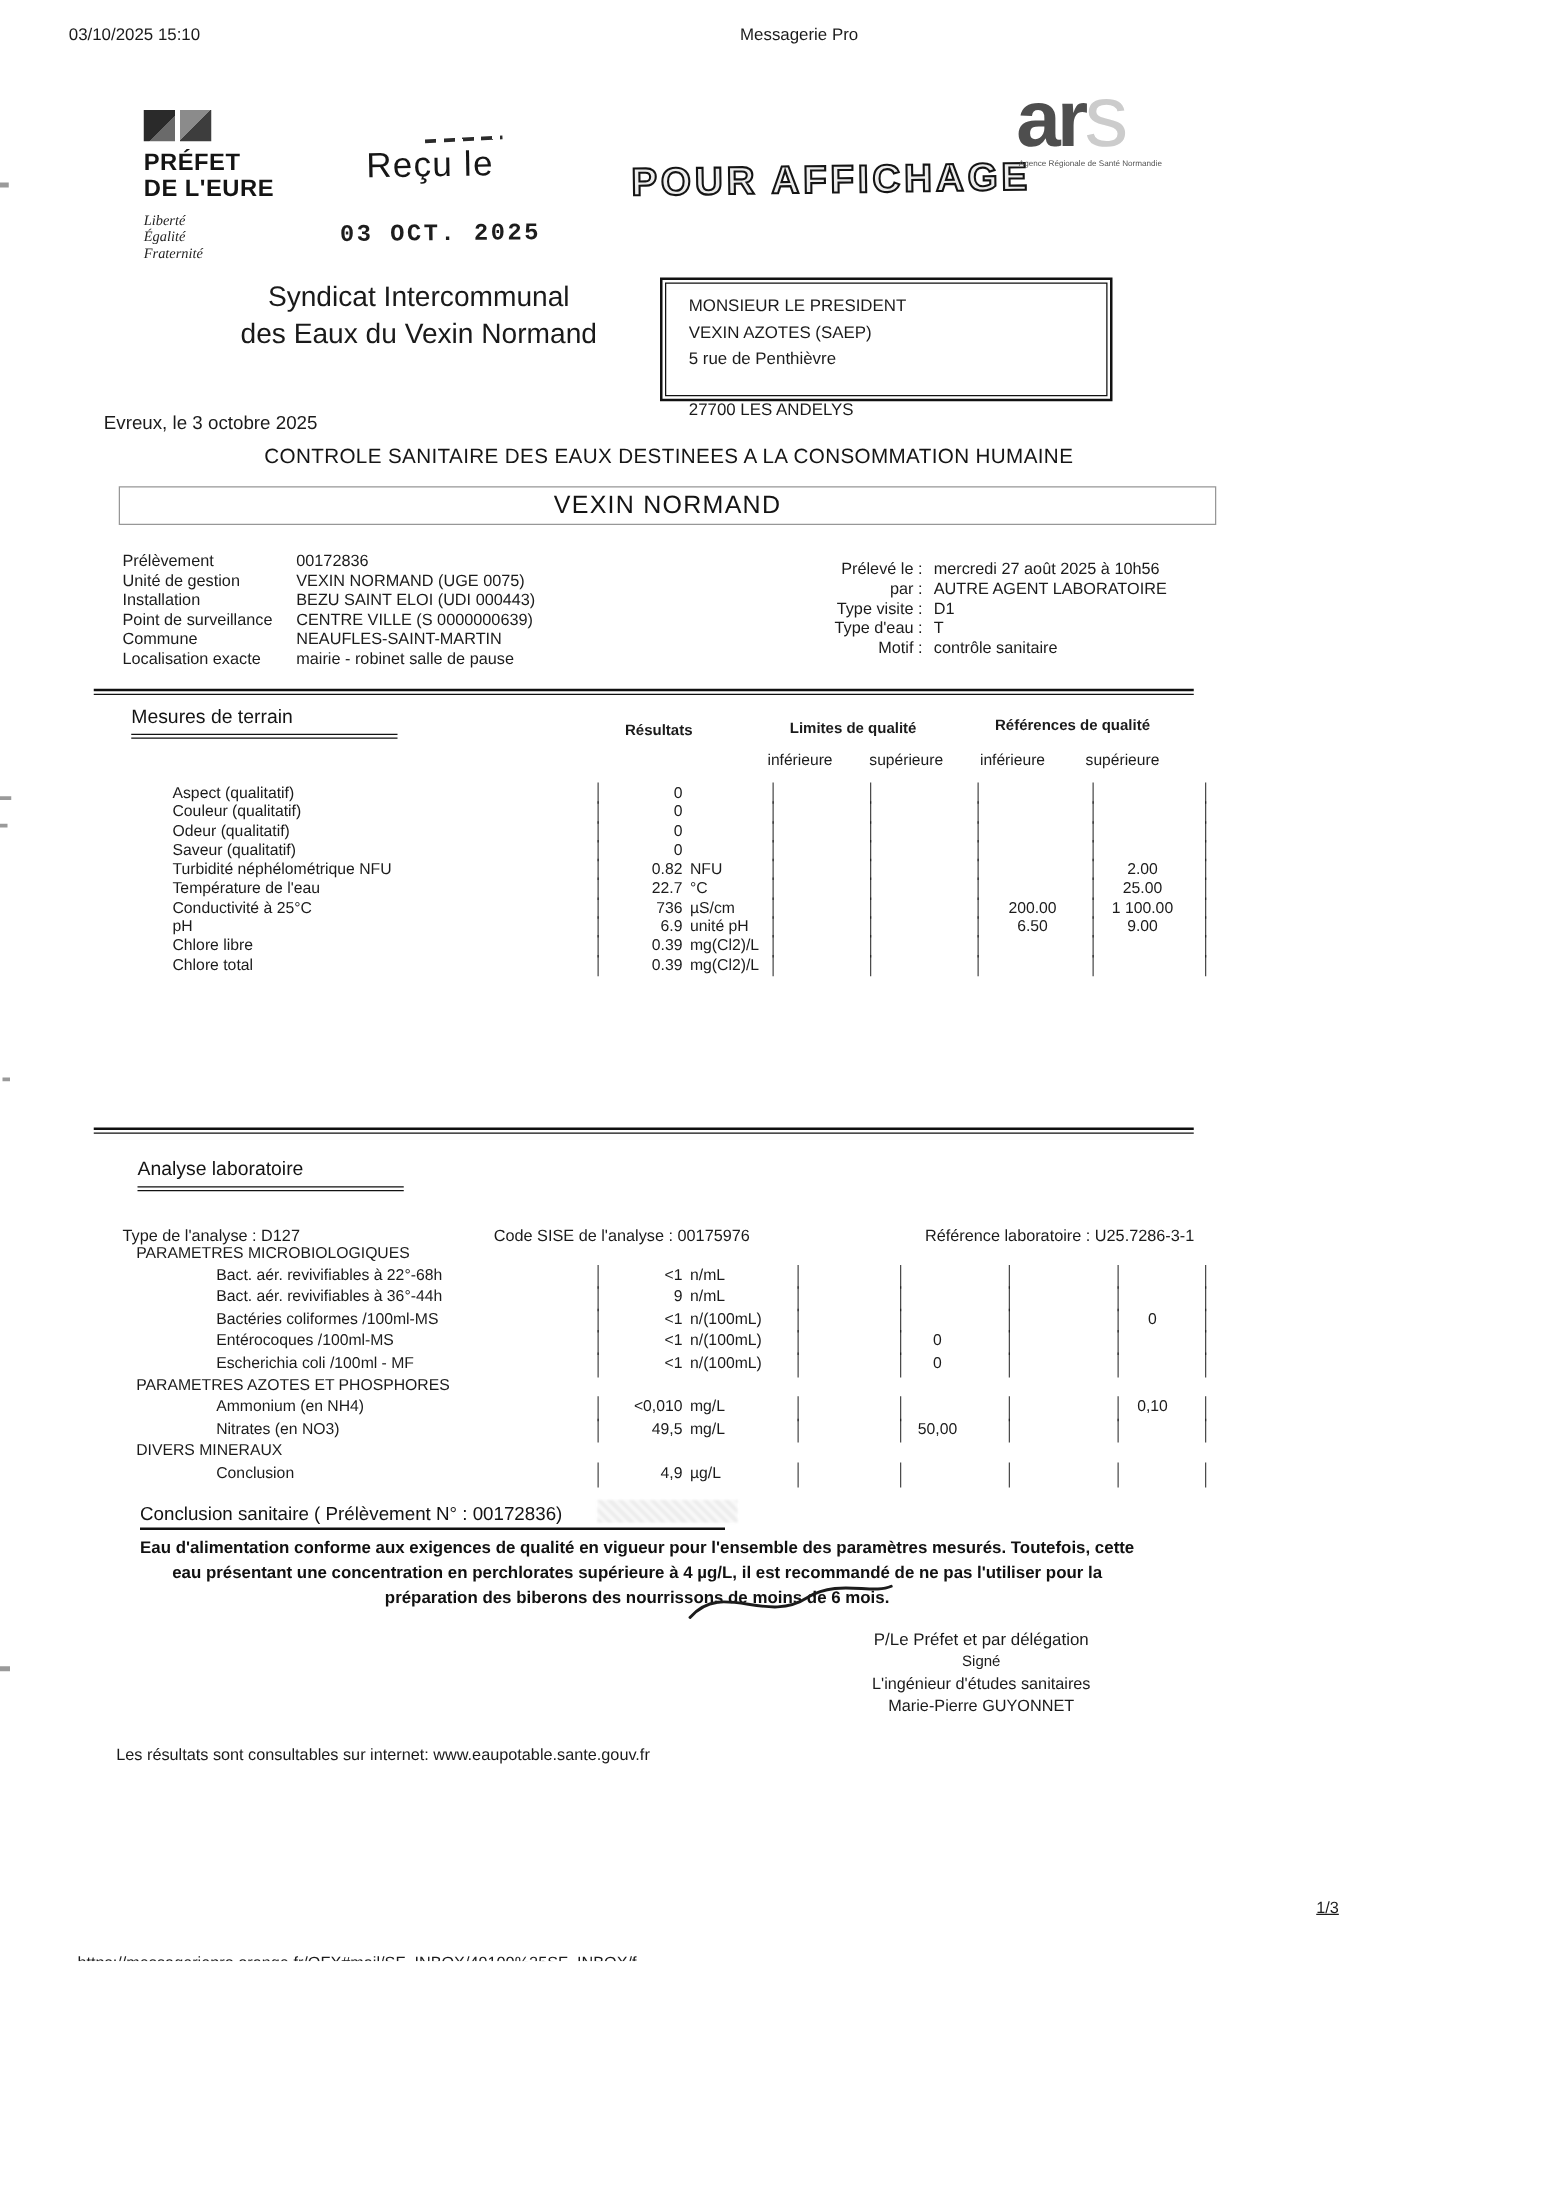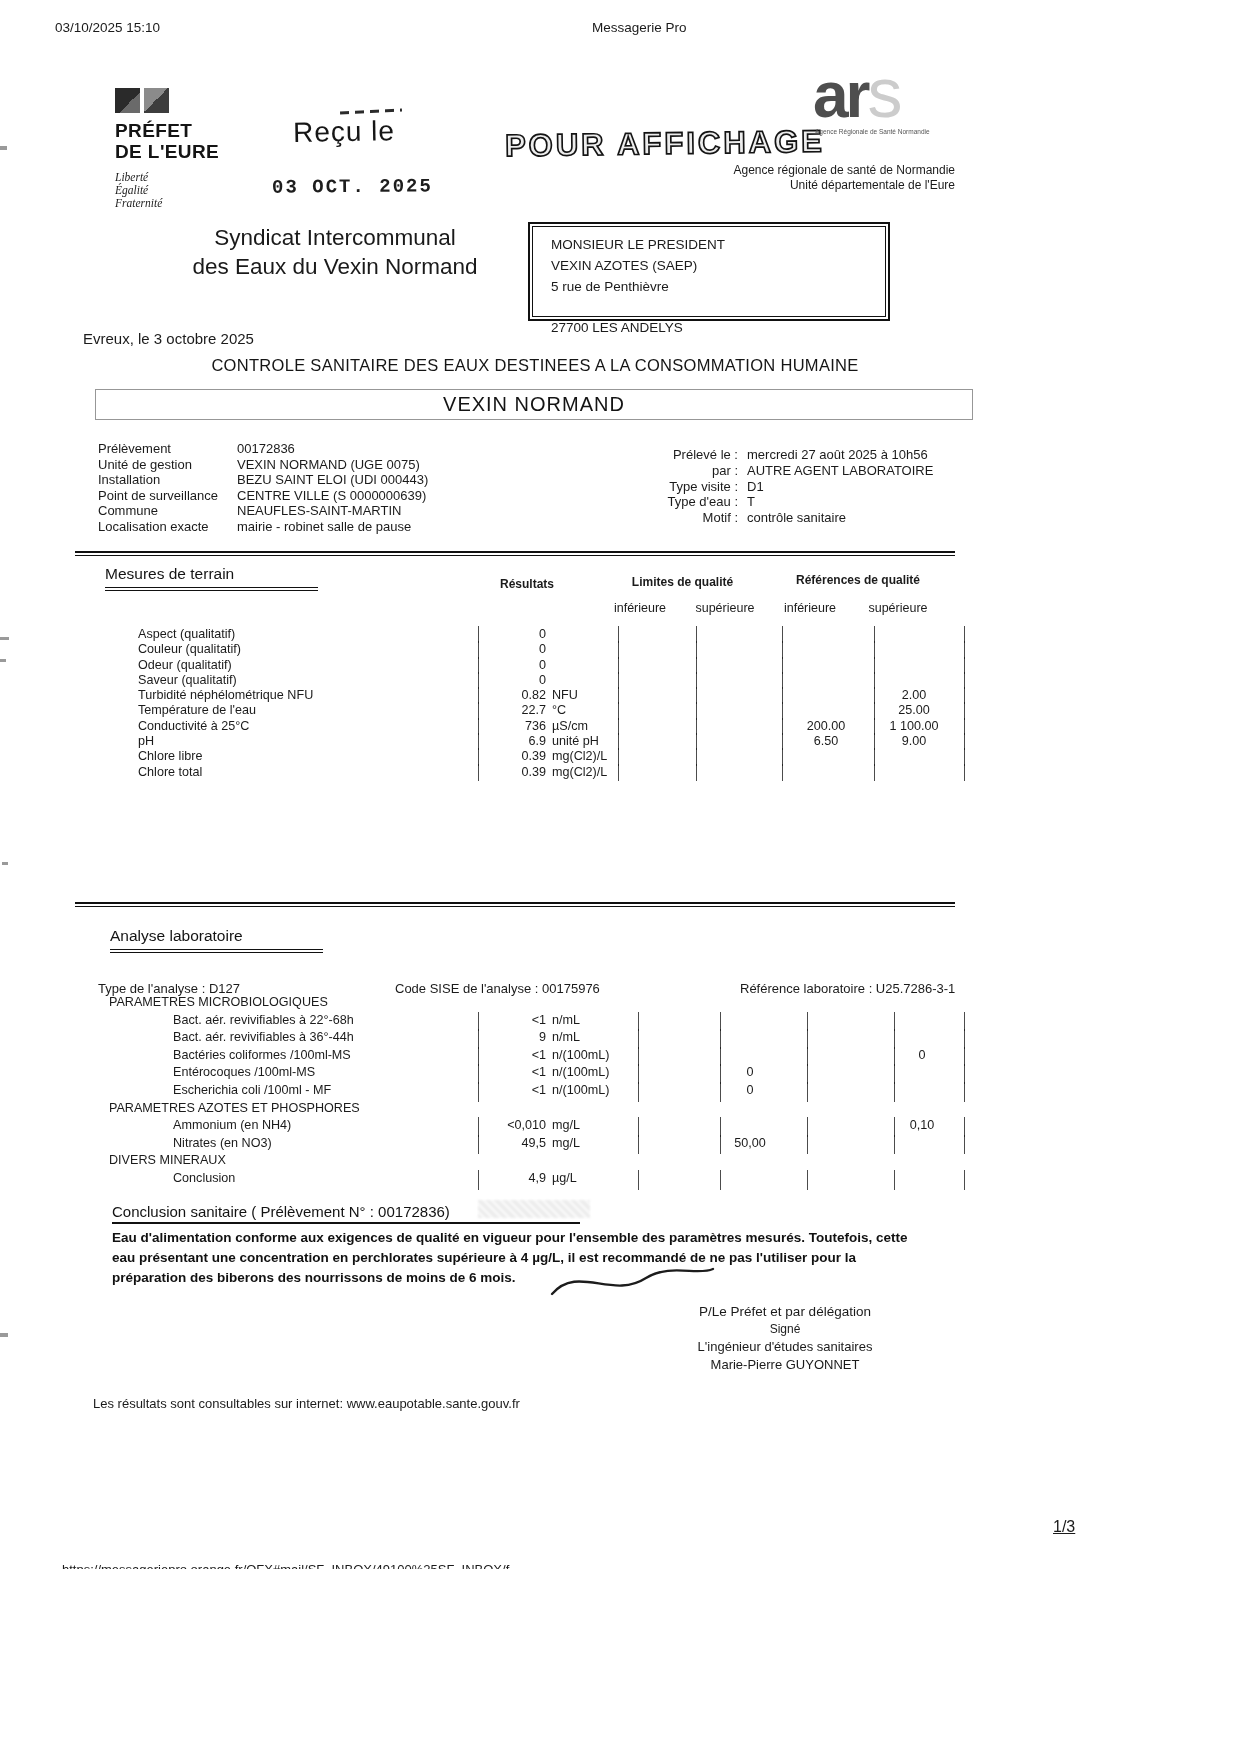--- a/index.html
+++ b/index.html
@@ -4,21 +4,21 @@
 <style>
   html,body{margin:0;padding:0;background:#ffffff;}
   .page{position:relative;width:1240px;height:1569px;background:#fff;overflow:hidden;
         font-family:"Liberation Sans",sans-serif;color:#1b1b1b;}
   .abs{position:absolute;white-space:nowrap;}
 
   
   .ph-date{left:55px;top:20px;font-size:13.5px;}
   .ph-title{left:592px;top:20px;font-size:13.5px;}
   .pf-url{left:62px;top:1562px;font-size:13px;}
-  .pf-page{left:1053px;top:1518px;font-size:16px;text-decoration:underline;}
+  .pf-page{left:1053px;top:1518px;font-size:13px;text-decoration:underline;}
 
   
   .marianne{left:115px;top:88px;}
   .flag{display:flex;}
   .flag i{display:block;width:25px;height:25px;}
   .flag .f1{background:linear-gradient(135deg,#2a2a2a 58%,#6a6a6a 58%);}
   .flag .f2{background:linear-gradient(315deg,#3d3d3d 52%,#8b8b8b 52%);margin-left:4px;}
   .prefet{font-weight:700;font-size:19px;line-height:21px;letter-spacing:.4px;margin-top:7px;color:#141414;}
   .motto{font-family:"Liberation Serif",serif;font-style:italic;font-size:11.5px;line-height:13px;margin-top:9px;color:#222;}
 
@@ -91,21 +91,21 @@
   #lab-rows .c-ref-sup{left:778px;width:80px;text-align:center;}
 
   .lab-info{top:981px;font-size:13px;}
   .li-type{left:98px;} .li-sise{left:395px;} .li-ref{left:740px;}
 
   .concl-title{left:112px;top:1203px;font-size:15px;color:#131313;
     border-bottom:2px solid #111;padding-bottom:2px;min-width:468px;}
   .smudge{left:478px;top:1200px;width:112px;height:18px;opacity:.75;filter:blur(1px);
     background:repeating-linear-gradient(45deg,#e6e6e6 0 3px,#f7f7f7 3px 6px);}
   .concl-text{left:112px;top:1228px;font-size:13.5px;font-weight:700;line-height:20px;color:#111;}
-  .concl-text span{display:block;white-space:nowrap;}
+  .concl-text span{display:block;white-space:nowrap;text-align:center;}
   .swoosh{left:548px;top:1258px;}
 
   .sig{left:640px;top:1303px;width:290px;text-align:center;line-height:17.5px;}
   .sig .s1{font-size:13.5px;} .sig .s2{font-size:12px;} .sig .s3,.sig .s4{font-size:13px;}
 
   .info-line{left:93px;top:1396px;font-size:13px;}
 
   .artifact{background:#9a9a9a;}
   .a1{left:0;top:146px;width:7px;height:4px;}
   .a2{left:0;top:637px;width:9px;height:3px;}
@@ -144,24 +144,20 @@
   </div>
 
   <div class="abs recu-dashes"></div>
   <div class="abs recu-label">Reçu le</div>
   <div class="abs recu-date">03 OCT. 2025</div>
 
   <div class="abs affichage">POUR AFFICHAGE</div>
 
   <div class="abs ars"><span class="ar">ar</span><span class="s">s</span></div>
   <div class="abs ars-tiny">Agence Régionale de Santé Normandie</div>
-  <div class="abs ars-addr">
-    <span>Agence régionale de santé de Normandie</span><br>
-    <span>Unité départementale de l'Eure</span>
-  </div>
 
   <div class="abs sender">
     <span>Syndicat Intercommunal</span><br>
     <span>des Eaux du Vexin Normand</span>
   </div>
 
   <div class="abs recipient">
     <div class="recipient-inner">
       <span>MONSIEUR LE PRESIDENT</span>
       <span>VEXIN AZOTES (SAEP)</span>

